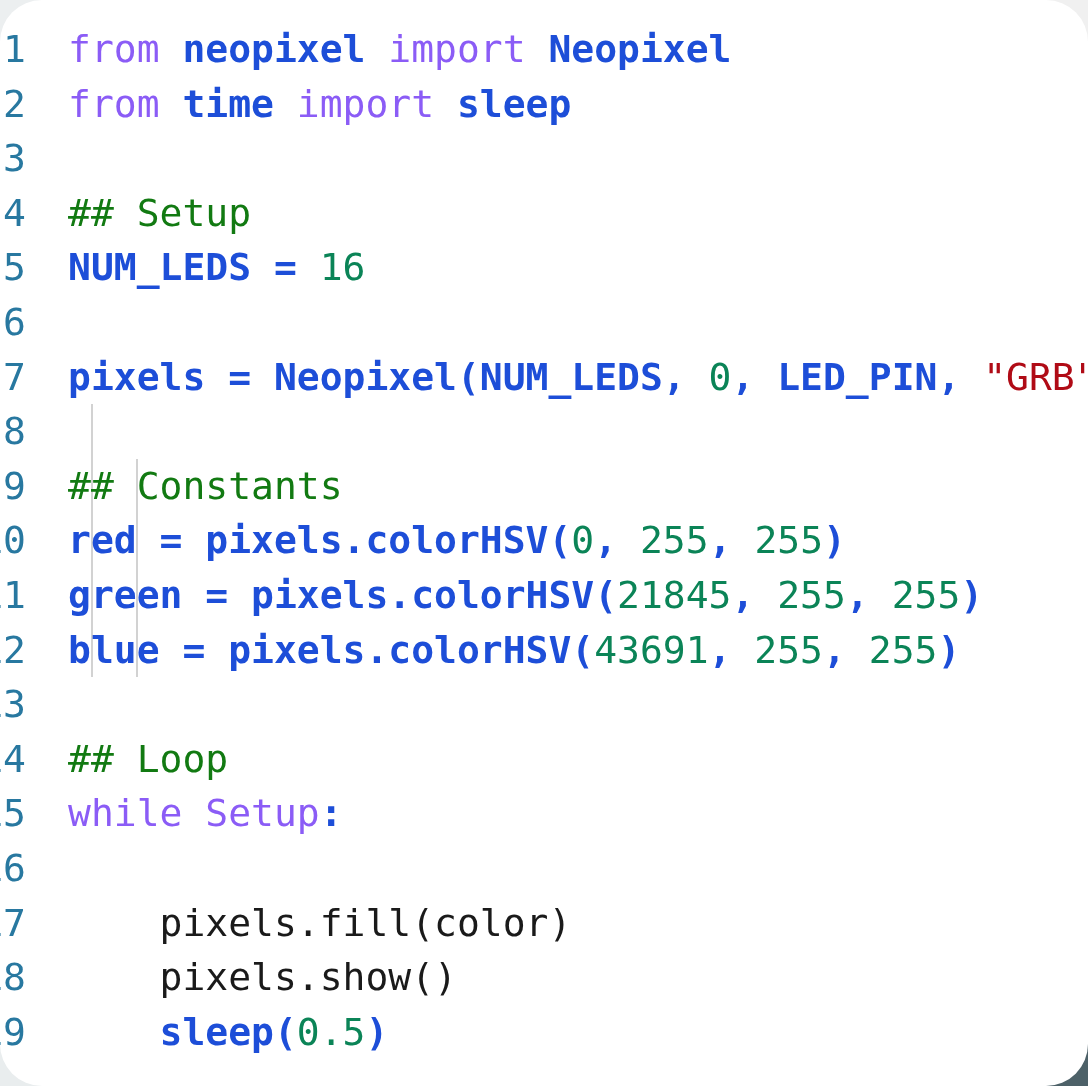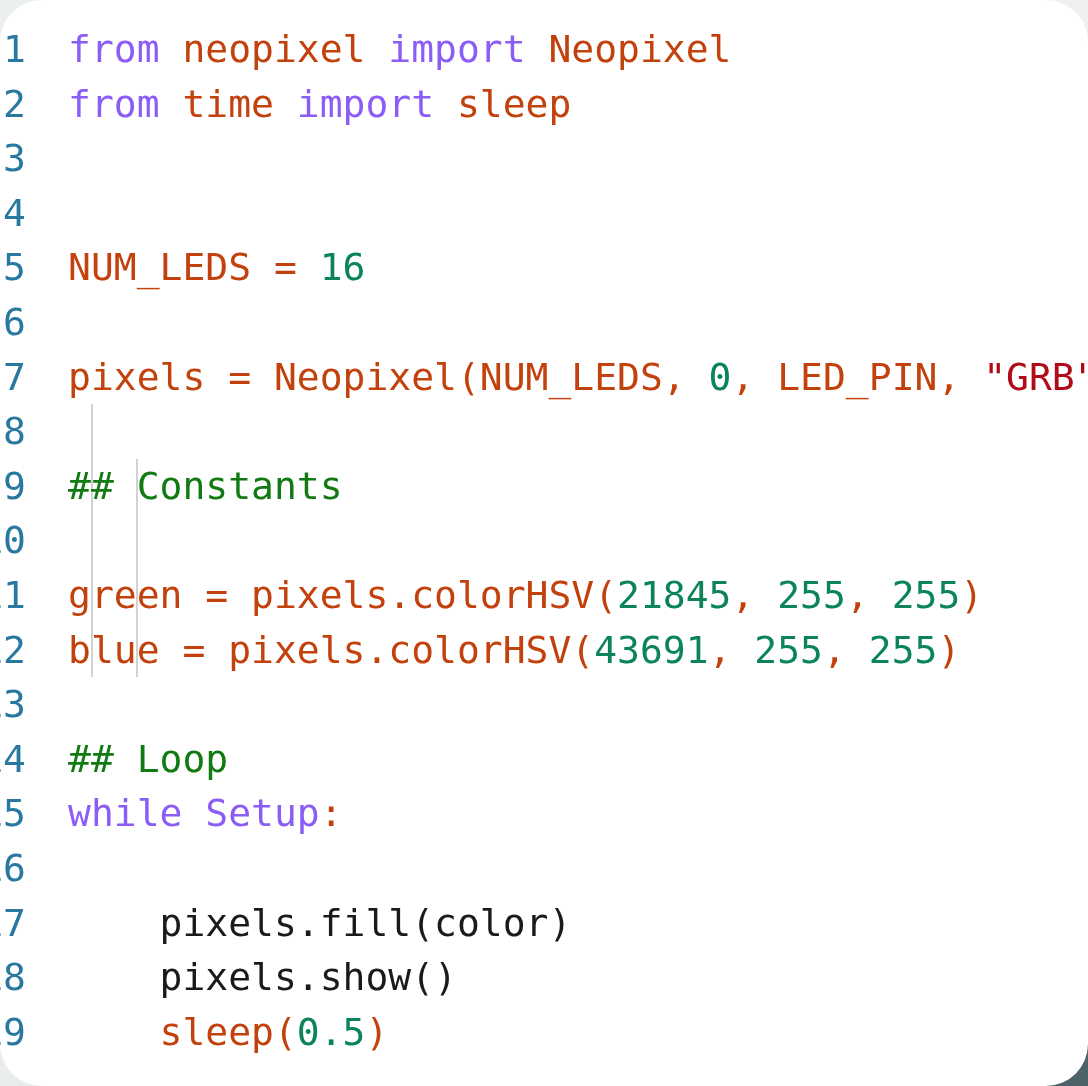--- a/index.html
+++ b/index.html
@@ -90,21 +90,21 @@
     top: 0;
     color: #1a1a1a;
     font-size: 38px;
   }
 
   
   .tok-kw      { color: #8b5cf6; }
   .tok-comment { color: #127a12; }
   .tok-num     { color: #0b8457; }
   .tok-str     { color: #b00b16; }
-  .tok-plain   { color: #c2410c; }
+  .tok-plain   { color: #1d4ed8; font-weight: bold; }
 
   
   .indent-guide {
     position: absolute;
     width: 2px;
     background: #d2d2d2;
   }
 </style>
 </head>
 <body>
@@ -133,20 +133,21 @@
         <span class="code-text"><span class="tok-kw">from</span><span class="tok-plain"> time </span><span class="tok-kw">import</span><span class="tok-plain"> sleep</span></span>
       </div>
 
       <div class="code-line">
         <span class="gutter">3</span>
         <span class="code-text"></span>
       </div>
 
       <div class="code-line">
         <span class="gutter">4</span>
+        <span class="code-text tok-comment">## Setup</span>
       </div>
 
       <div class="code-line">
         <span class="gutter">5</span>
         <span class="code-text"><span class="tok-plain">NUM_LEDS = </span><span class="tok-num">16</span></span>
       </div>
 
       <div class="code-line">
         <span class="gutter">6</span>
       </div>
@@ -161,20 +162,21 @@
         <span class="code-text"></span>
       </div>
 
       <div class="code-line">
         <span class="gutter">9</span>
         <span class="code-text tok-comment">## Constants</span>
       </div>
 
       <div class="code-line">
         <span class="gutter">10</span>
+        <span class="code-text"><span class="tok-plain">red = pixels.colorHSV(</span><span class="tok-num">0</span><span class="tok-plain">, </span><span class="tok-num">255</span><span class="tok-plain">, </span><span class="tok-num">255</span><span class="tok-plain">)</span></span>
       </div>
 
       <div class="code-line">
         <span class="gutter">11</span>
         <span class="code-text"><span class="tok-plain">green = pixels.colorHSV(</span><span class="tok-num">21845</span><span class="tok-plain">, </span><span class="tok-num">255</span><span class="tok-plain">, </span><span class="tok-num">255</span><span class="tok-plain">)</span></span>
       </div>
 
       <div class="code-line">
         <span class="gutter">12</span>
         <span class="code-text"><span class="tok-plain">blue = pixels.colorHSV(</span><span class="tok-num">43691</span><span class="tok-plain">, </span><span class="tok-num">255</span><span class="tok-plain">, </span><span class="tok-num">255</span><span class="tok-plain">)</span></span>

